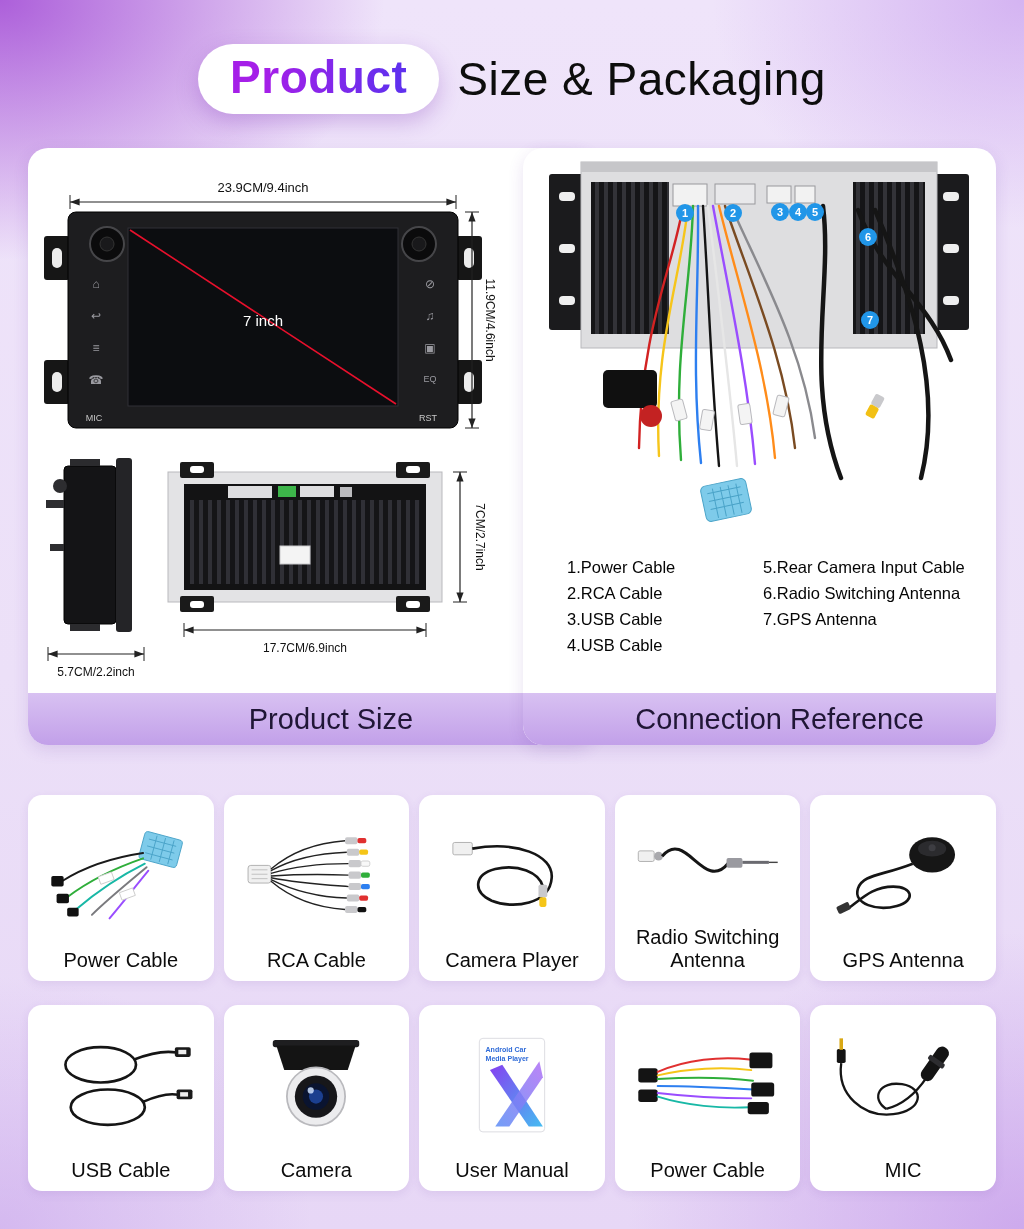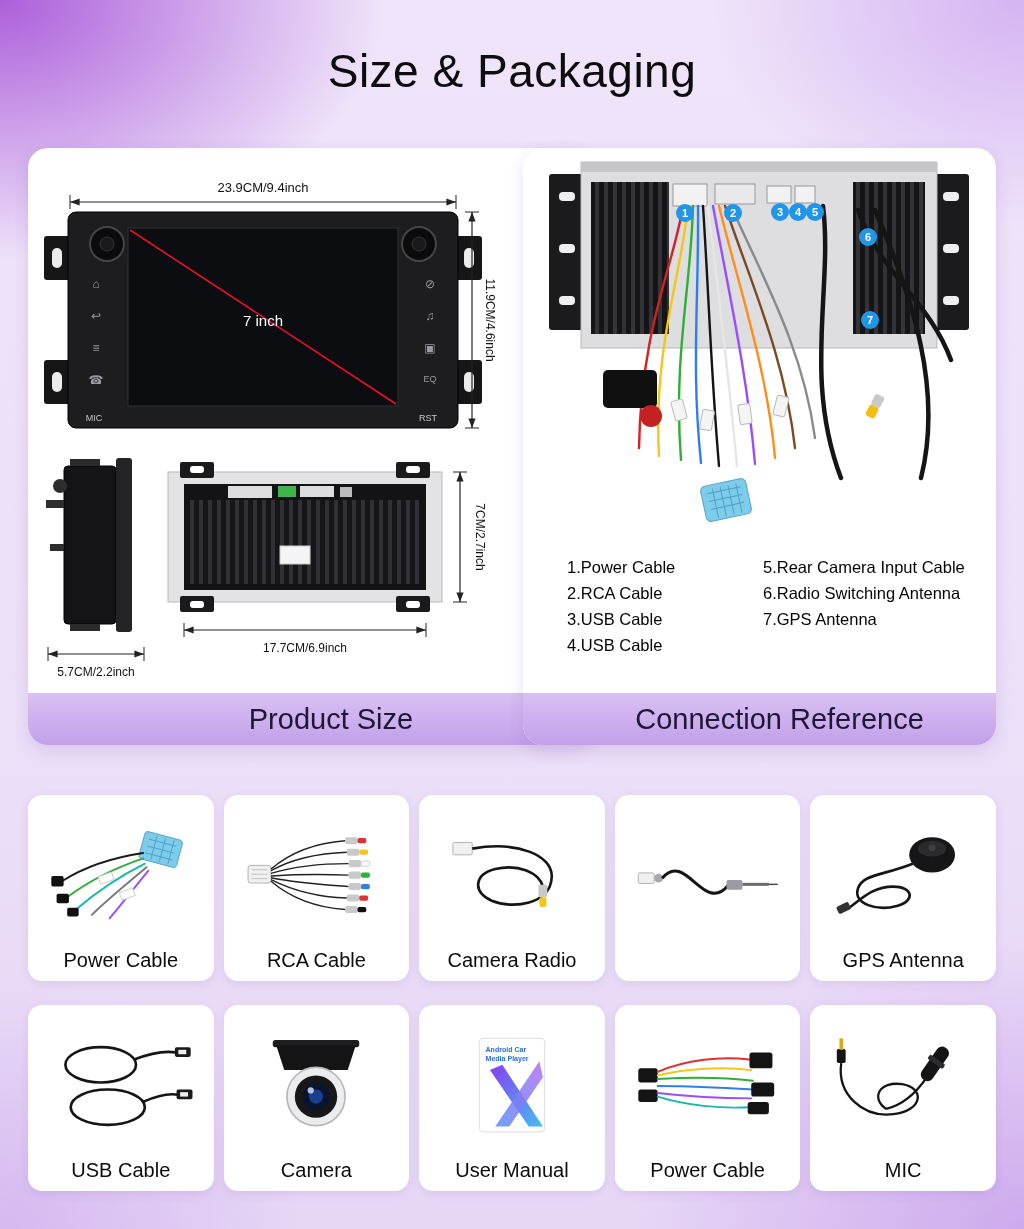--- a/index.html
+++ b/index.html
@@ -38,20 +38,23 @@
   .acc-grid{position:absolute;left:28px;top:795px;width:968px;display:grid;grid-template-columns:repeat(5,1fr);column-gap:10px;row-gap:24px;}
   .acc-card{background:#fff;border-radius:14px;height:186px;display:flex;flex-direction:column;align-items:center;justify-content:flex-end;padding:8px 6px 10px;box-sizing:border-box;box-shadow:0 3px 10px rgba(100,50,160,.10);}
   .acc-art{flex:1;display:flex;align-items:center;justify-content:center;width:100%;}
   .acc-art svg{width:150px;height:110px;}
   .acc-label{font-size:20px;color:#0c0c0c;text-align:center;line-height:1.12;}
 </style>
 </head>
 <body>
 
 <div class="header">
+  <div class="badge">
+    <span>Product</span>
+  </div>
   <div class="title">Size &amp; Packaging</div>
 </div>
 
 <div class="panel" id="size-panel">
   <svg viewBox="0 0 470 545" width="470" height="545">
     <defs>
       <marker id="arr" markerWidth="9" markerHeight="8" refX="8" refY="3" orient="auto-start-reverse">
         <path d="M0,0 L8,3 L0,6 Z" fill="#222"></path>
       </marker>
       <pattern id="fins" width="9" height="8" patternUnits="userSpaceOnUse">
@@ -316,34 +319,35 @@
 
   <div class="acc-card">
     <div class="acc-art">
         <svg viewBox="0 0 170 120">
       <rect x="18" y="22" width="22" height="14" rx="2" fill="#f0f0f0" stroke="#aaa"></rect>
       <path d="M40 29 C 90 20, 132 36, 130 62 C 128 92, 86 98, 62 88 C 40 78, 42 58, 66 52 C 92 46, 116 56, 120 72" fill="none" stroke="#151515" stroke-width="3"></path>
       <rect x="115" y="70" width="10" height="14" rx="2" fill="#c9c9cc"></rect>
       <rect x="116" y="84" width="8" height="11" rx="2" fill="#f5c518"></rect>
     </svg>
       </div>
-    <div class="acc-label">Camera Radio</div>
+    <div class="acc-label">Camera Player</div>
   </div>
 
   <div class="acc-card">
     <div class="acc-art">
         <svg viewBox="0 0 170 120">
       <rect x="6" y="44" width="18" height="12" rx="2" fill="#f0f0f0" stroke="#aaa"></rect>
       <circle cx="29" cy="50" r="5" fill="#a9a9ad"></circle>
       <path d="M33 50 C 60 18, 80 92, 108 58" fill="none" stroke="#151515" stroke-width="3.4"></path>
       <rect x="106" y="52" width="18" height="11" rx="2" fill="#9a9aa0"></rect>
       <line x1="124" y1="57" x2="154" y2="57" stroke="#6a6a70" stroke-width="3.4"></line>
       <line x1="154" y1="57" x2="164" y2="57" stroke="#444" stroke-width="1.6"></line>
     </svg>
       </div>
+    <div class="acc-label">Radio Switching Antenna</div>
   </div>
 
   <div class="acc-card">
     <div class="acc-art">
         <svg viewBox="0 0 170 120">
       <ellipse cx="118" cy="36" rx="26" ry="20" fill="#161616"></ellipse>
       <ellipse cx="118" cy="29" rx="16" ry="9" fill="#2b2b2e"></ellipse>
       <circle cx="118" cy="28" r="4" fill="#3d3d42"></circle>
       <path d="M96 46 C 60 60, 40 58, 34 74 C 28 92, 56 100, 78 94 C 100 88, 96 72, 74 72 C 52 72, 40 84, 24 96" fill="none" stroke="#151515" stroke-width="3"></path>
       <rect x="10" y="92" width="15" height="9" rx="2" fill="#333" transform="rotate(-25 17 96)"></rect>

